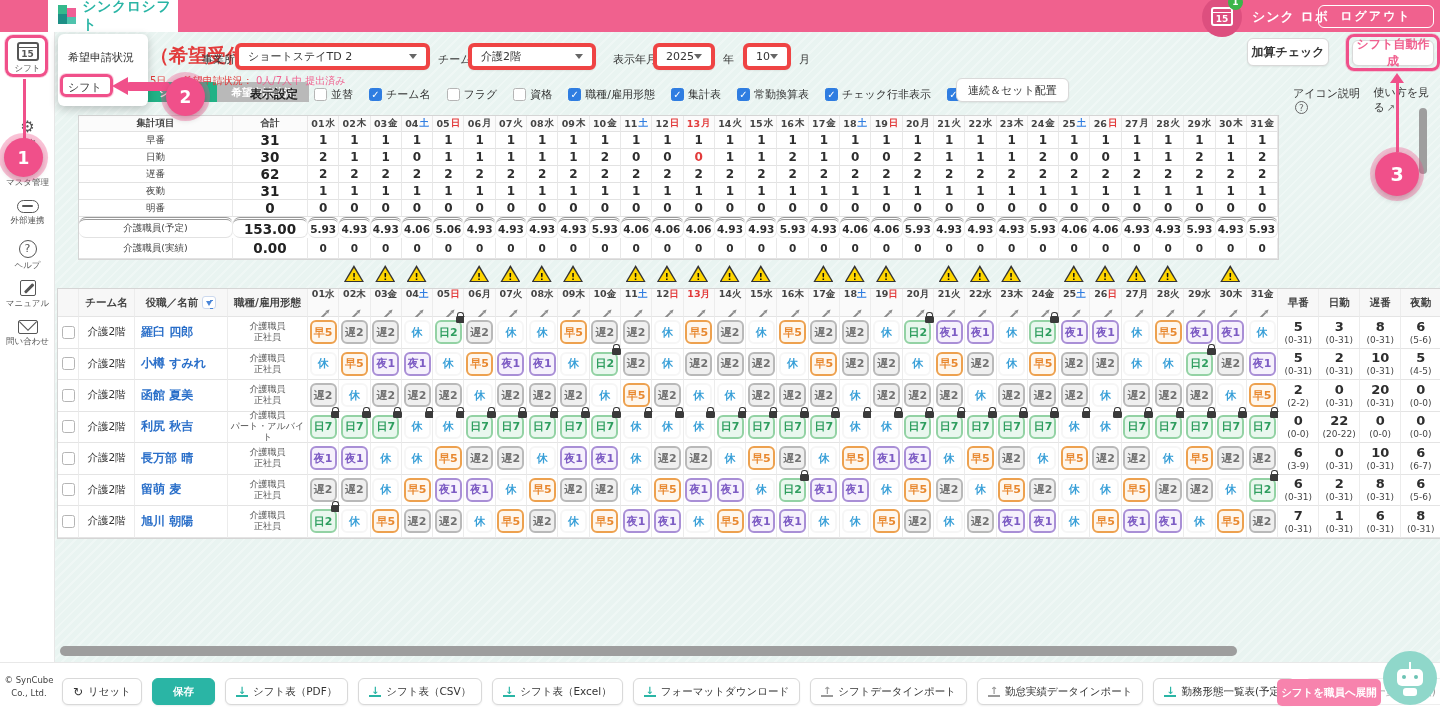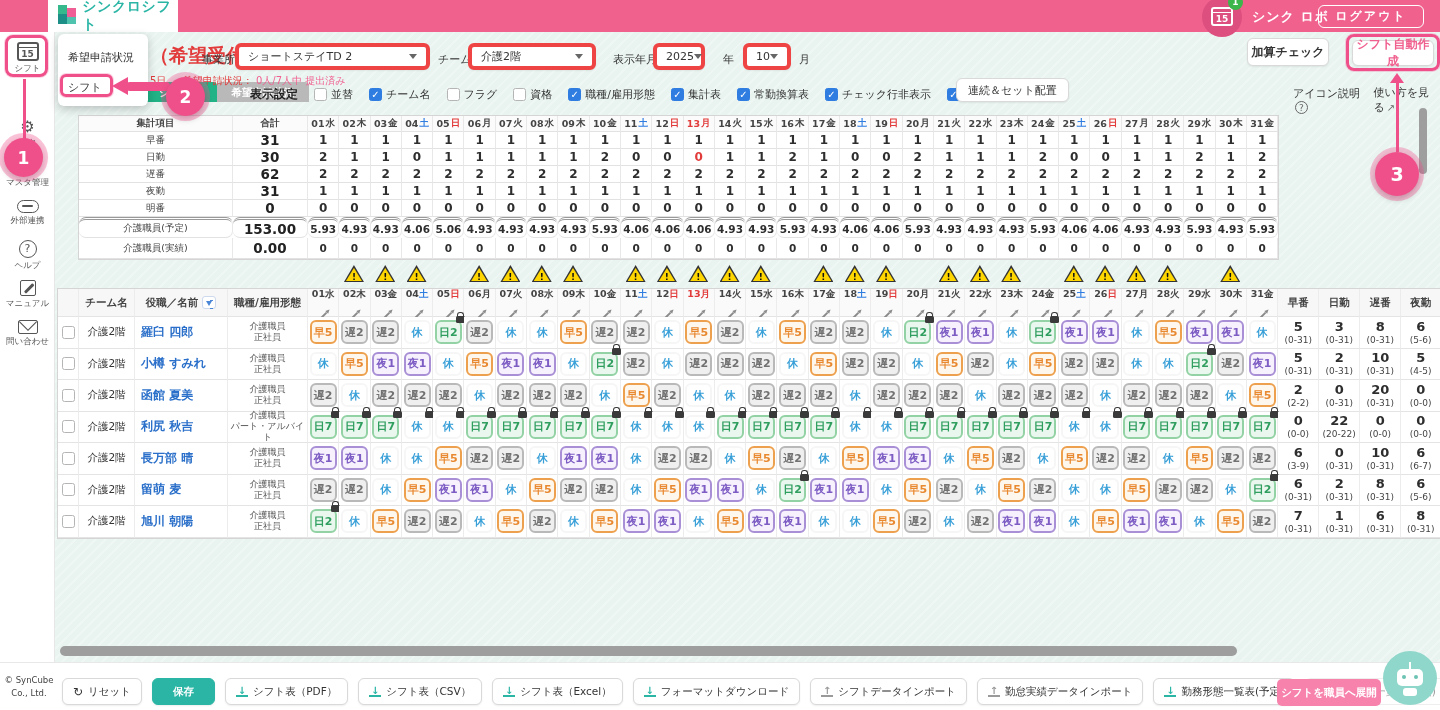--- a/index.html
+++ b/index.html
@@ -17,21 +17,21 @@
   .logo-icon .c{left:2px;top:9px;width:9px;height:10px;background:#1d8f86;}
   .logo-icon .d{left:11px;top:12px;width:9px;height:7px;background:#4fc3ad;}
   .logo-text{color:#2ab5a5;font-weight:bold;font-size:14px;letter-spacing:.5px;}
   .cal-circle{position:absolute;left:1202px;top:-3px;width:40px;height:40px;border-radius:50%;background:#dd4f7f;}
   .cal{position:relative;width:22px;height:19px;border:2px solid #fff;border-radius:3px;}
   .cal::before{content:"";position:absolute;left:0;right:0;top:3px;border-top:1.5px solid #fff;}
   .cal span{display:block;text-align:center;font-size:9px;font-weight:bold;color:#fff;margin-top:6px;line-height:1;}
   .cal-circle .cal{position:absolute;left:9px;top:10px;}
   .badge{position:absolute;left:26px;top:-2px;width:15px;height:15px;border-radius:50%;background:#3cb54a;color:#fff;font-size:9px;font-weight:bold;text-align:center;line-height:15px;}
   .robot-label{position:absolute;left:1252px;top:8px;color:#fff;font-weight:bold;font-size:13px;letter-spacing:1px;}
-  .logout-btn{position:absolute;left:1318px;top:5px;width:106px;height:23px;border:1.5px solid #fff;border-radius:6px;background:transparent;color:#fff;font-weight:bold;font-size:12px;letter-spacing:2px;}
+  .logout-btn{position:absolute;left:1318px;top:5px;width:116px;height:23px;border:1.5px solid #fff;border-radius:6px;background:transparent;color:#fff;font-weight:bold;font-size:12px;letter-spacing:2px;}
 
   
   .sidebar{position:absolute;left:0;top:32px;width:55px;height:678px;background:#fff;border-right:1px solid #e7e7e7;z-index:4;}
   .side-item{position:absolute;left:0;width:55px;text-align:center;color:#555;}
   .side-item .lbl{font-size:8.5px;color:#555;display:block;margin-top:2px;}
   .icon-center{display:flex;justify-content:center;}
   .cal-g{border-color:#555;}
   .cal-g::before{border-top-color:#555;}
   .cal-g span{color:#555;}
   .gear{font-size:16px;line-height:18px;color:#555;}
@@ -233,21 +233,21 @@
 <div class="select" style="left:235px;top:43px;width:195px;height:27px;">
   <span class="txt">ショートステイTD 2</span>
     <span class="caret"></span>
 </div>
 <span class="flt-label" style="left:438px;top:52px;">チーム</span>
 <div class="select" style="left:468px;top:43px;width:128px;height:27px;">
   <span class="txt">介護2階</span>
     <span class="caret"></span>
 </div>
 <span class="flt-label" style="left:613px;top:52px;">表示年月</span>
-<div class="select" style="left:653px;top:43px;width:52px;height:27px;">
+<div class="select" style="left:653px;top:43px;width:62px;height:27px;">
   <span class="txt">2025</span>
     <span class="caret"></span>
 </div>
 <span class="flt-label" style="left:723px;top:52px;">年</span>
 <div class="select" style="left:743px;top:43px;width:48px;height:27px;">
   <span class="txt">10</span>
     <span class="caret"></span>
 </div>
 <span class="flt-label" style="left:799px;top:52px;">月</span>
 

